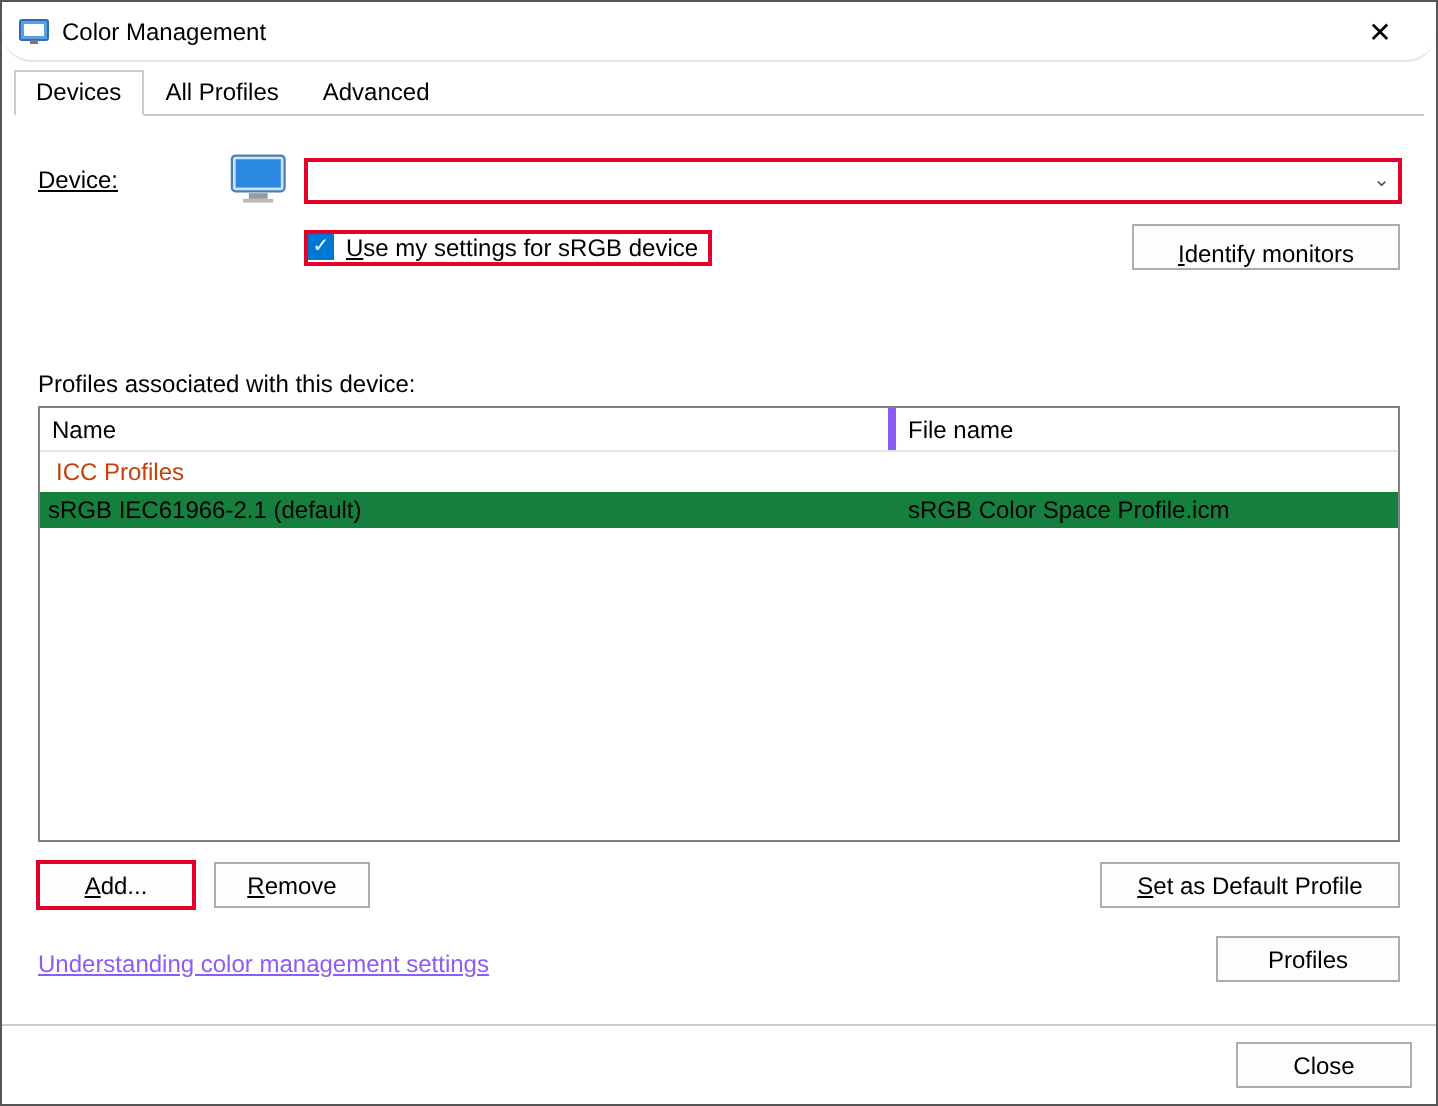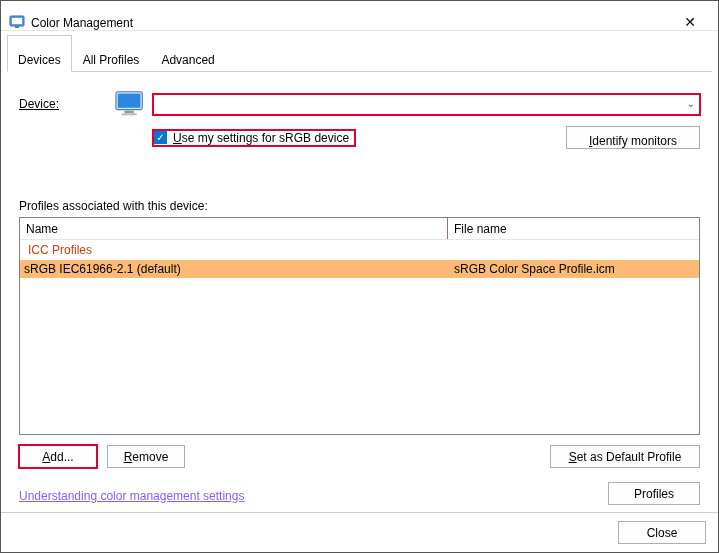--- a/index.html
+++ b/index.html
@@ -1,44 +1,44 @@
 <!DOCTYPE html>
 <html><head>
 <meta charset="utf-8">
 <style>
   * { box-sizing: border-box; font-family: "Segoe UI", Tahoma, sans-serif; }
   body { margin: 0; background: #fff; font-size: 12px; color: #000; }
   .window { width: 719px; height: 553px; border: 1px solid #555; background: #fff; display: flex; flex-direction: column; }
-  .titlebar { height: 30px; display: flex; align-items: flex-end; padding: 0 8px; border-bottom: 1px solid #e5e5e5; }
+  .titlebar { height: 30px; display: flex; align-items: center; padding: 0 8px; border-bottom: 1px solid #e5e5e5; border-radius: 15px; }
   .titlebar .ticon { width: 16px; height: 16px; margin-right: 6px; display:flex;align-items:center;justify-content:center; }
   .titlebar .title { flex: 1; font-size: 12px; }
   .titlebar .close { width: 40px; text-align: center; font-size: 14px; color:#000; }
   .tabs { display: flex; padding: 4px 6px 0 6px; position: relative; }
   .tabs::after { content:""; position:absolute; left:6px; right:6px; bottom:0; height:1px; background:#ccc; }
-  .tab { padding: 17px 10px 4px 10px; font-size: 12px; border: 1px solid transparent; position: relative; z-index:1; }
+  .tab { padding: 3px 10px 4px 10px; font-size: 12px; border: 1px solid transparent; position: relative; z-index:1; }
   .tab.active { border: 1px solid #ccc; border-bottom: 1px solid #fff; background:#fff; }
   .content { flex:1; padding: 12px 18px 6px 18px; display:flex; flex-direction:column; }
   .row-device { display:flex; align-items:center; margin-top:6px; }
   .device-label { width: 96px; }
   .monitor-ico { width: 32px; height: 28px; margin-right: 6px; display:flex;align-items:center;justify-content:center; }
   .device-select { flex:1; height:21px; border:1px solid #adadad; display:flex; align-items:center; padding:0 4px; position:relative; }
   .device-select .arrow { position:absolute; right:4px; top:3px; font-size:10px; color:#555;}
   .hi-red { outline: 2px solid #e4002b; outline-offset: -1px; }
   .row-checkbox { margin: 8px 0 0 134px; display:flex; align-items:center; }
   .chk { width:13px; height:13px; background:#0078d4; border:1px solid #0078d4; color:#fff; font-size:10px; line-height:11px; text-align:center; margin-right:6px; }
   .chk-wrap { display:inline-flex; align-items:center; padding: 1px 6px 1px 1px; }
   .btn { height:23px; border:1px solid #adadad; background:#fdfdfd; padding: 0 14px; font-size:12px; display:inline-flex; align-items:center; justify-content:center; cursor:default; min-width: 80px; }
   .identify { margin-left: 16px; min-width: 134px; align-items: flex-end; }
   .profiles-label { margin-top: 50px; margin-bottom: 4px; }
   .listview { border:1px solid #828282; height: 218px; background:#fff; display:flex; flex-direction:column; }
   .lv-head { display:flex; height:22px; border-bottom:1px solid #e5e5e5; align-items:center; }
-  .lv-col-name { width: 428px; padding-left:6px; border-right:1px solid #8b5cf6; height:100%; display:flex; align-items:center;}
+  .lv-col-name { width: 428px; padding-left:6px; border-right:4px solid #8b5cf6; height:100%; display:flex; align-items:center;}
   .lv-col-file { flex:1; padding-left:6px; }
   .lv-group { color:#c2410c; padding:3px 8px; font-size:12px; }
-  .lv-row { display:flex; height:18px; align-items:center; background:#fdba74; }
+  .lv-row { display:flex; height:18px; align-items:center; background:#15803d; }
   .lv-row .c1 { width:428px; padding-left:4px; }
   .lv-row .c2 { flex:1; padding-left:6px; }
   .btnrow { display:flex; margin-top: 10px; gap:10px; align-items:center; }
   .btnrow .spacer { flex:1; }
   .link { color:#8b5cf6; text-decoration:underline; margin-top: 18px; display:inline-block; }
   .footer { border-top:1px solid #ccc; padding: 8px 12px; display:flex; justify-content:flex-end; }
   .underline { text-decoration: underline; }
 </style>
 </head>
 <body>

